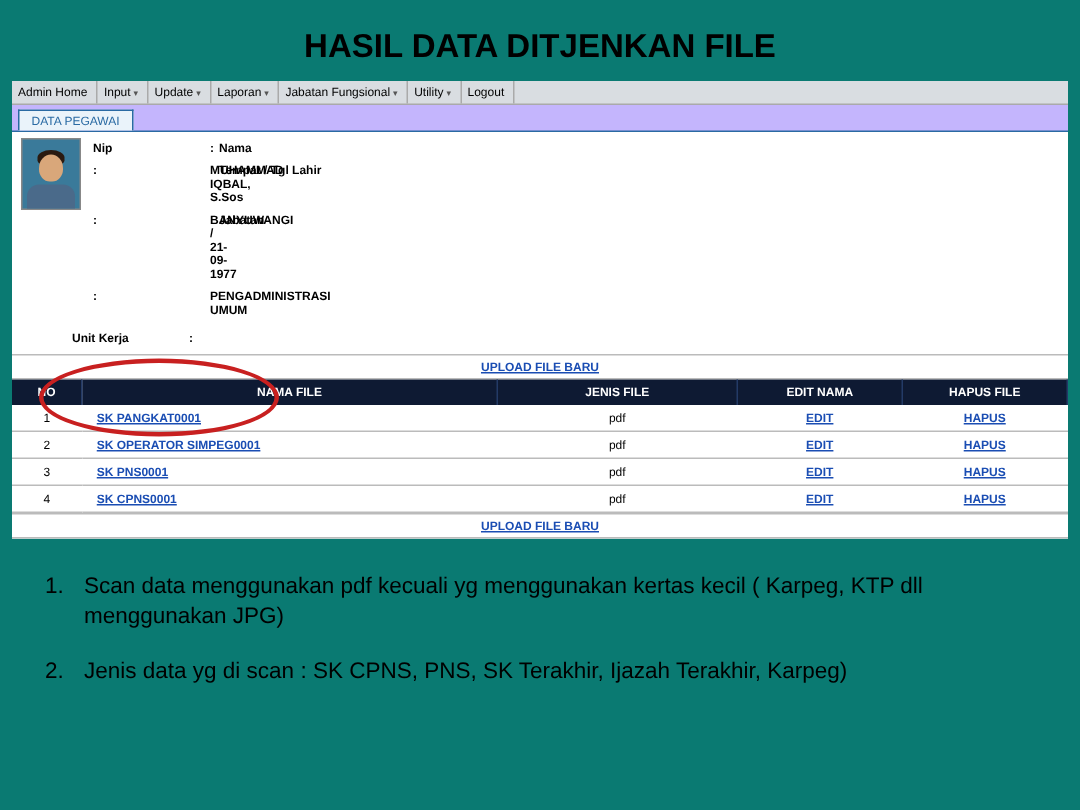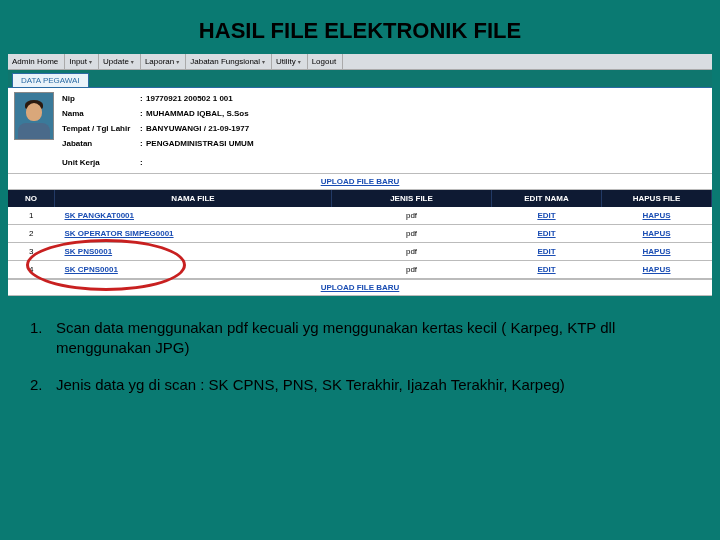--- a/index.html
+++ b/index.html
@@ -34,21 +34,21 @@
     font-size: 8px;
     border-right: 1px solid #aaa;
     height: 100%;
     display: flex;
     align-items: center;
     gap: 2px;
   }
   .menubar .menu-item .chev { font-size: 6px; color: #555; }
   .tab-strip {
     display: flex;
-    background: #0f766e;
+    background: #c4b5fd;
     padding: 3px 4px 0 4px;
     border-bottom: 1px solid #2a6aa3;
   }
   .tab {
     border: 1px solid #2a6aa3;
     border-bottom: none;
     padding: 2px 8px;
     font-size: 8px;
     color: #2a6aa3;
     background: #eaf3fa;
@@ -98,21 +98,21 @@
     font-weight: bold;
     padding-top: 2px;
     flex: 1;
   }
   .colon { text-align: left; }
   .unit-row {
     display: grid;
     grid-template-columns: 78px 6px 1fr;
     font-size: 8px;
     font-weight: bold;
-    padding: 8px 6px 6px 54px;
+    padding: 8px 6px 6px 40px;
   }
   .upload-bar {
     text-align: center;
     background: #fff;
     border-top: 1px solid #bbb;
     border-bottom: 1px solid #bbb;
     font-size: 8px;
     font-weight: bold;
     padding: 3px 0;
   }
@@ -158,21 +158,21 @@
   .notes .note-item {
     display: flex;
     gap: 8px;
     margin-bottom: 16px;
   }
   .notes .num { min-width: 18px; }
 </style>
 </head>
 <body>
 
-<div class="slide-title">HASIL FILE ELEKTRONIK FILE</div>
+<div class="slide-title">HASIL DATA DITJENKAN FILE</div>
 
 <div class="app-panel" style="position:relative;">
 
   <div class="menubar">
     <div class="menu-item">
         <span>Admin Home</span>
       </div>
     <div class="menu-item">
         <span>Input</span>
         <span class="chev">▾</span>
@@ -204,21 +204,20 @@
 
   <div class="employee-block">
     <div class="avatar">
       <div class="body"></div>
       <div class="hair"></div>
       <div class="head"></div>
     </div>
     <div class="info-grid">
       <div>Nip</div>
         <div class="colon">:</div>
-        <div>19770921 200502 1 001</div>
       <div>Nama</div>
         <div class="colon">:</div>
         <div>MUHAMMAD IQBAL, S.Sos</div>
       <div>Tempat / Tgl Lahir</div>
         <div class="colon">:</div>
         <div>BANYUWANGI / 21-09-1977</div>
       <div>Jabatan</div>
         <div class="colon">:</div>
         <div>PENGADMINISTRASI UMUM</div>
     </div>

